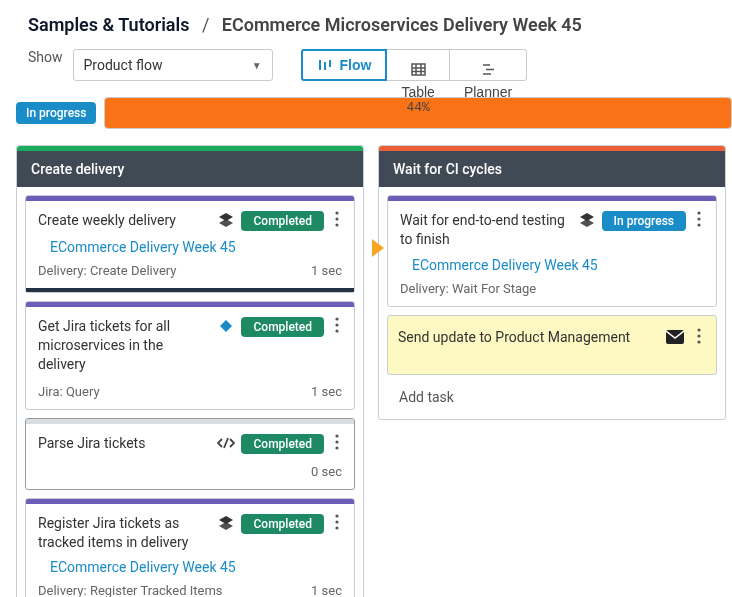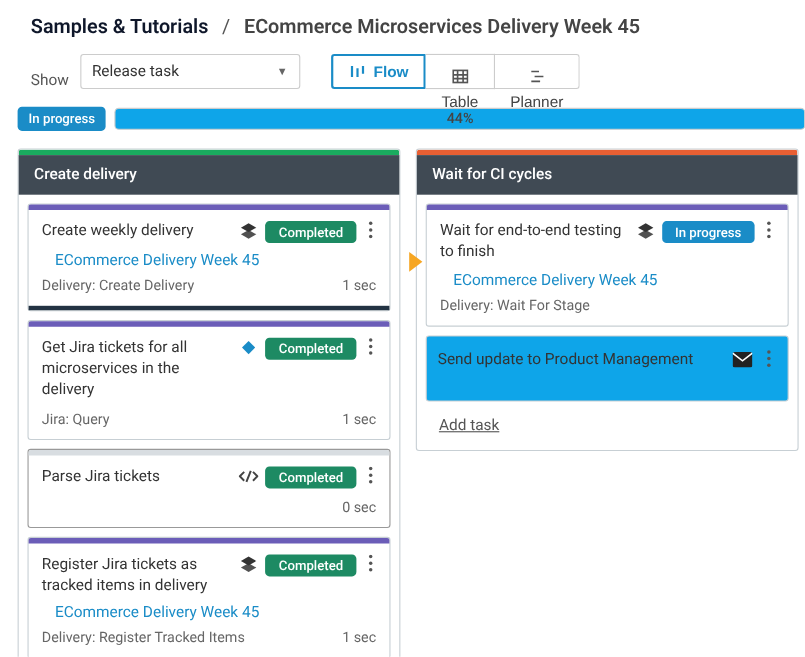--- a/index.html
+++ b/index.html
@@ -15,21 +15,21 @@
   .breadcrumb {
     padding: 14px 16px 10px 28px;
     font-size: 18px;
     font-weight: 600;
     color: #444;
   }
   .breadcrumb .sep { margin: 0 8px; color: #555; font-weight: 400; }
   .breadcrumb .link { color: #0f172a; }
   .toolbar {
     display: flex;
-    align-items: flex-end;
+    align-items: flex-start;
     padding: 4px 16px 10px 28px;
     gap: 10px;
   }
   .toolbar-label { color: #555; }
   .select {
     display: flex;
     align-items: center;
     justify-content: space-between;
     width: 200px;
     height: 32px;
@@ -77,26 +77,27 @@
   .status-pill {
     background: #1a8cc7;
     color: #fff;
     font-size: 12px;
     font-weight: 500;
     padding: 4px 10px;
     border-radius: 4px;
   }
   .progress-bar {
     flex: 1;
-    height: 20px;
-    background: #0ea5e9;
+    height: 32px;
+    background: #f97316;
     border: 1px solid #ccc;
     border-radius: 4px;
     position: relative;
     overflow: hidden;
+    font-family: Liberation Mono, monospace;
   }
   .progress-text {
     position: absolute;
     width: 100%;
     text-align: center;
     font-size: 13px;
     color: #444;
     line-height: 20px;
     font-weight: 500;
   }
@@ -192,36 +193,35 @@
     font-size: 13px;
   }
   .card-divider {
     height: 4px;
     background: #233343;
   }
   .simple-card {
     border: 1px solid #c7cfd4;
     border-radius: 3px;
     margin-bottom: 8px;
-    background: #0ea5e9;
+    background: #fef9c3;
     display: flex;
     align-items: flex-start;
     padding: 12px 10px;
     gap: 8px;
     min-height: 60px;
     justify-content: center;
   }
   .simple-card .card-title { flex: 1; }
   .mail-icon { color: #333; }
   .add-task {
     padding: 6px 12px;
     color: #555;
     font-size: 14px;
     cursor: pointer;
-    text-decoration: underline;
   }
   .play-marker {
     position: absolute;
     left: -7px;
     top: 52px;
     width: 0; height: 0;
     border-top: 9px solid transparent;
     border-bottom: 9px solid transparent;
     border-left: 12px solid #f6a623;
   }
@@ -232,21 +232,21 @@
 
 <div class="breadcrumb">
   <span class="link">Samples &amp; Tutorials</span>
   <span class="sep">/</span>
   <span>ECommerce Microservices Delivery Week 45</span>
 </div>
 
 <div class="toolbar">
   <span class="toolbar-label">Show</span>
   <div class="select">
-    <span>Release task</span>
+    <span>Product flow</span>
     <span class="caret">▼</span>
   </div>
   <div class="btn-group">
     <button class="btn active">
       <span class="icon">
         <svg width="16" height="16" viewBox="0 0 16 16" fill="none" stroke="#1a8cc7" stroke-width="2">
           <line x1="3" y1="3" x2="3" y2="13"></line>
             <line x1="8" y1="5" x2="8" y2="13"></line>
             <line x1="13" y1="3" x2="13" y2="10"></line>
         </svg>

